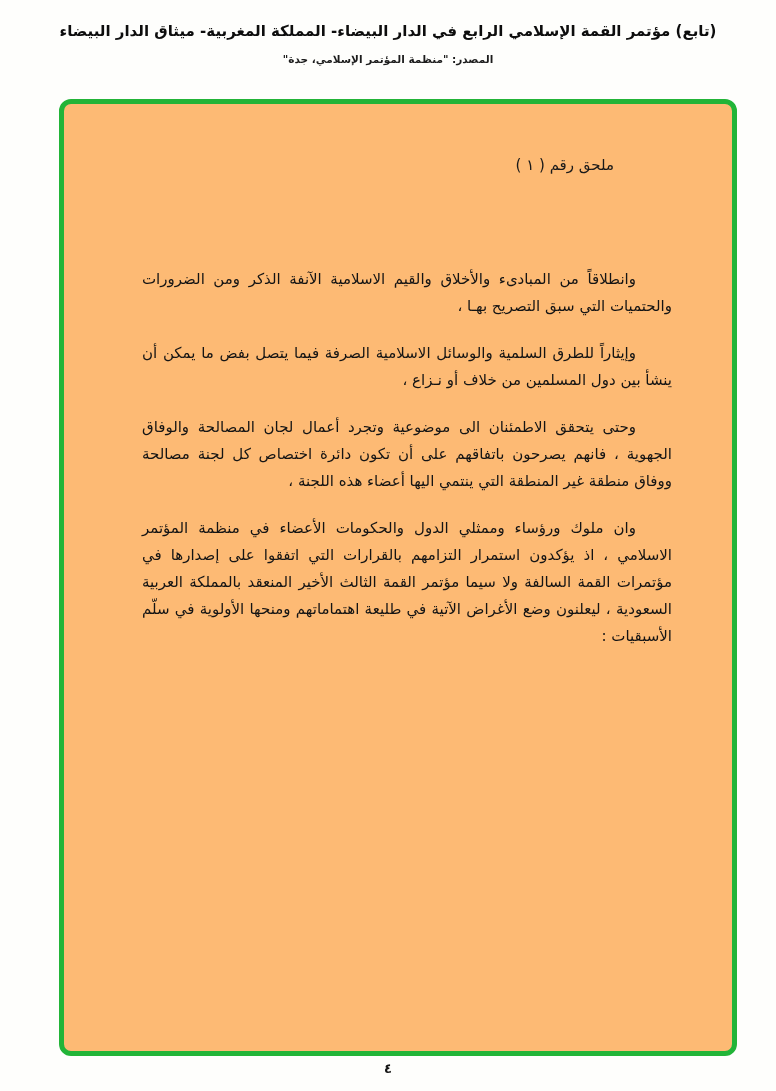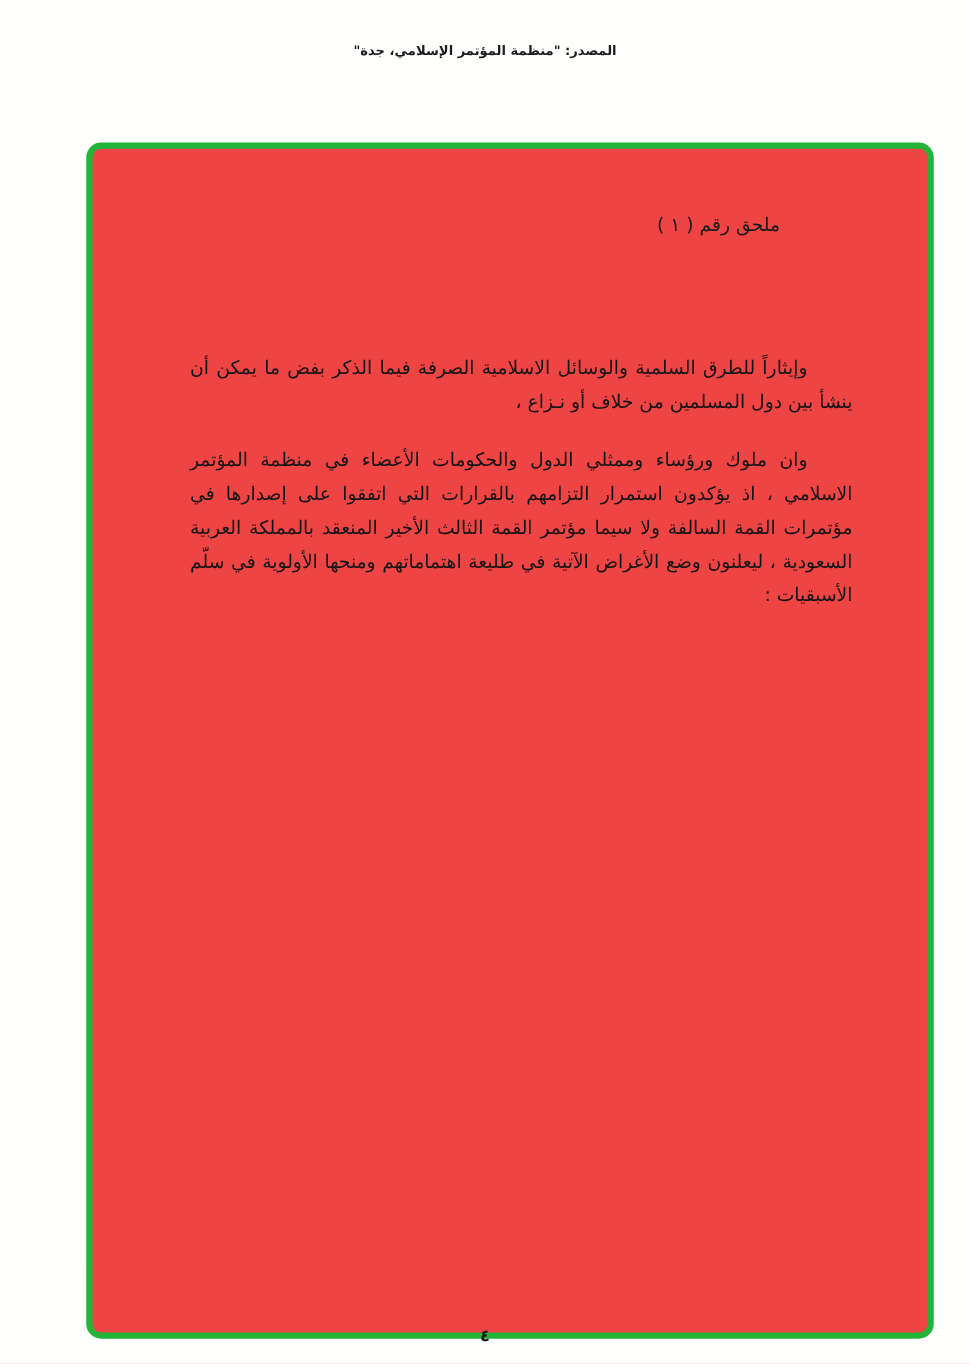--- a/index.html
+++ b/index.html
@@ -29,29 +29,28 @@
     font-weight: 700;
   }
   .header-source {
     font-size: 10.5px;
     font-weight: 700;
     margin-top: 13px;
     color: #1c1c1c;
   }
   .green-frame {
     position: absolute;
-    left: 69px;
+    left: 59px;
     top: 99px;
     width: 668px;
     height: 947px;
     border: 5px solid #22b438;
     border-radius: 12px;
-    background: #ef4444;
+    background: #fdba74;
     overflow: hidden;
-    margin-top: 15px;
   }
   .annex-label {
     position: absolute;
     top: 52px;
     right: 118px;
     font-size: 15px;
     color: #191919;
   }
   .doc-body {
     position: absolute;
@@ -79,28 +78,31 @@
     font-weight: 700;
     color: #111111;
   }
 </style>
 </head>
 <body>
 
 <div class="page">
 
   <header class="page-header">
+    <div class="header-title">(تابع) مؤتمر القمة الإسلامي الرابع في الدار البيضاء- المملكة المغربية- ميثاق الدار البيضاء</div>
     <div class="header-source">المصدر: "منظمة المؤتمر الإسلامي، جدة"</div>
   </header>
 
   <div class="green-frame">
     <div class="annex-label">ملحق رقم ( ١ )</div>
 
     <div class="doc-body">
-      <p class="para">وإيثاراً للطرق السلمية والوسائل الاسلامية الصرفة فيما الذكر بفض ما يمكن أن ينشأ بين دول المسلمين من خلاف أو نـزاع ،</p>
+      <p class="para">وانطلاقاً من المبادىء والأخلاق والقيم الاسلامية الآنفة الذكر ومن الضرورات والحتميات التي سبق التصريح بهـا ،</p>
+      <p class="para">وإيثاراً للطرق السلمية والوسائل الاسلامية الصرفة فيما يتصل بفض ما يمكن أن ينشأ بين دول المسلمين من خلاف أو نـزاع ،</p>
+      <p class="para">وحتى يتحقق الاطمئنان الى موضوعية وتجرد أعمال لجان المصالحة والوفاق الجهوية ، فانهم يصرحون باتفاقهم على أن تكون دائرة اختصاص كل لجنة مصالحة ووفاق منطقة غير المنطقة التي ينتمي اليها أعضاء هذه اللجنة ،</p>
       <p class="para">وان ملوك ورؤساء وممثلي الدول والحكومات الأعضاء في منظمة المؤتمر الاسلامي ، اذ يؤكدون استمرار التزامهم بالقرارات التي اتفقوا على إصدارها في مؤتمرات القمة السالفة ولا سيما مؤتمر القمة الثالث الأخير المنعقد بالمملكة العربية السعودية ، ليعلنون وضع الأغراض الآتية في طليعة اهتماماتهم ومنحها الأولوية في سلّم الأسبقيات :</p>
     </div>
   </div>
 
   <footer class="page-footer">
     <span class="page-number">٤</span>
   </footer>
 
 </div>
 

